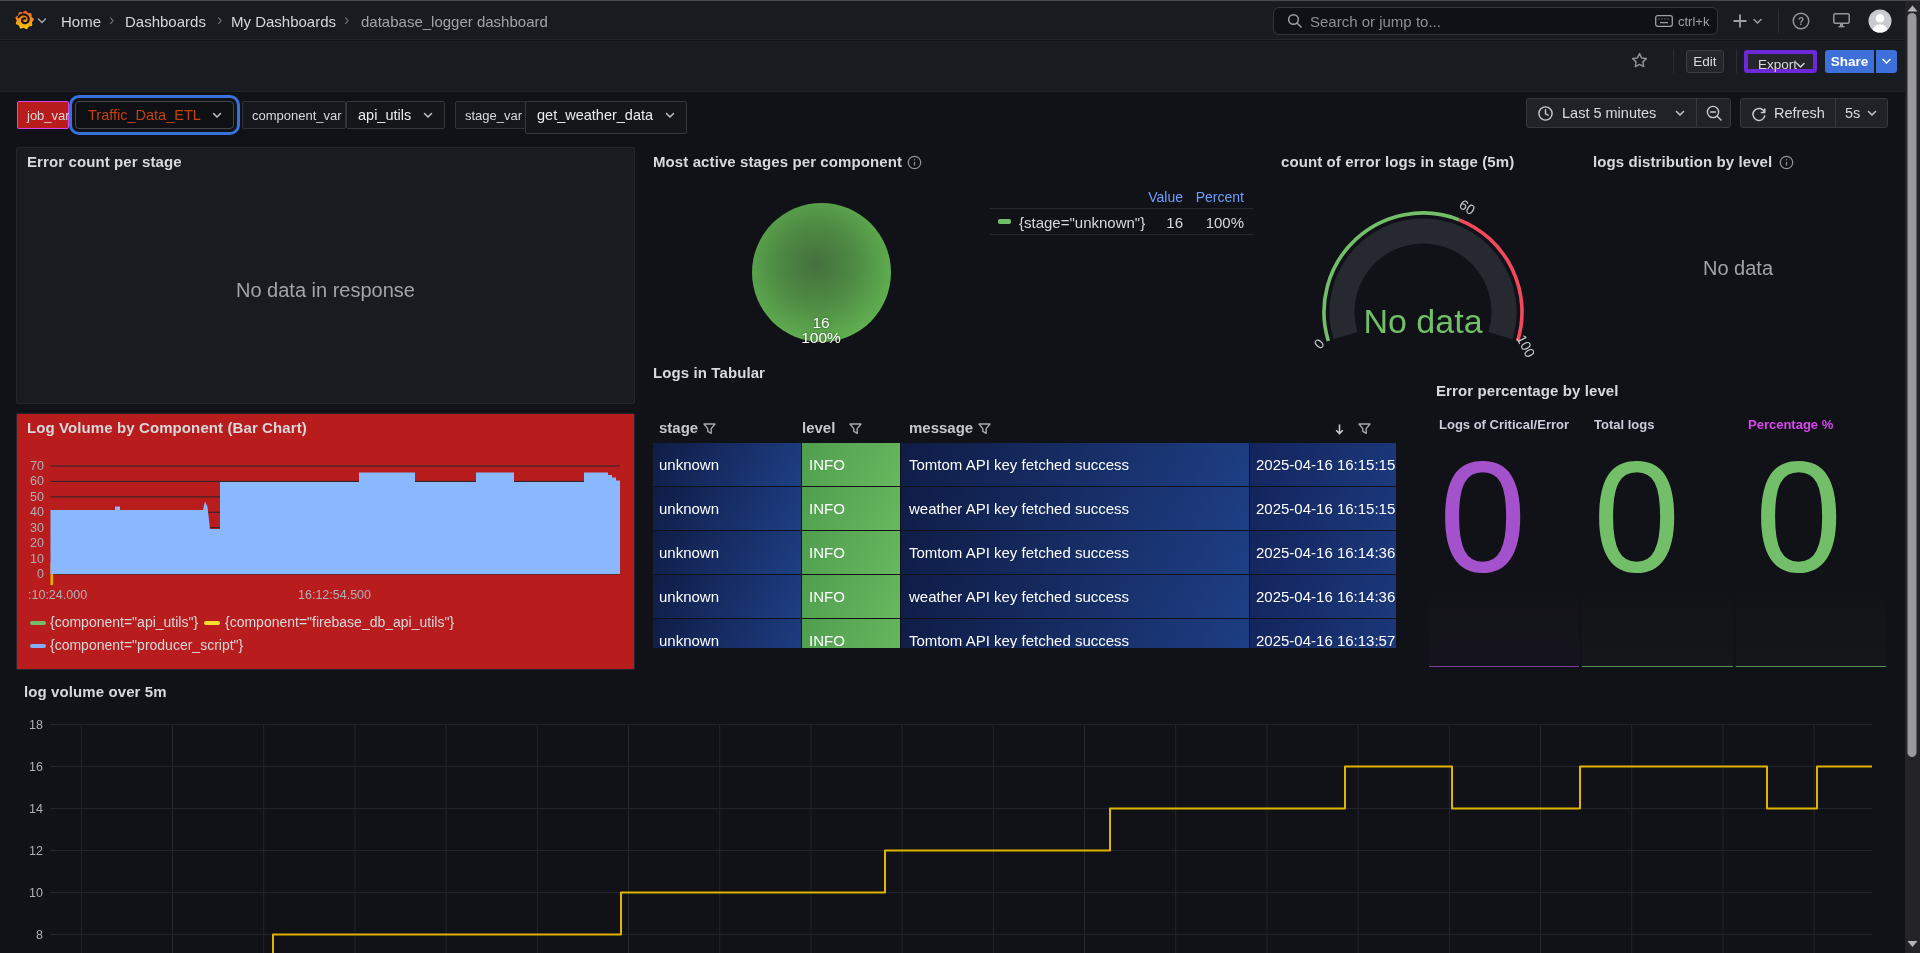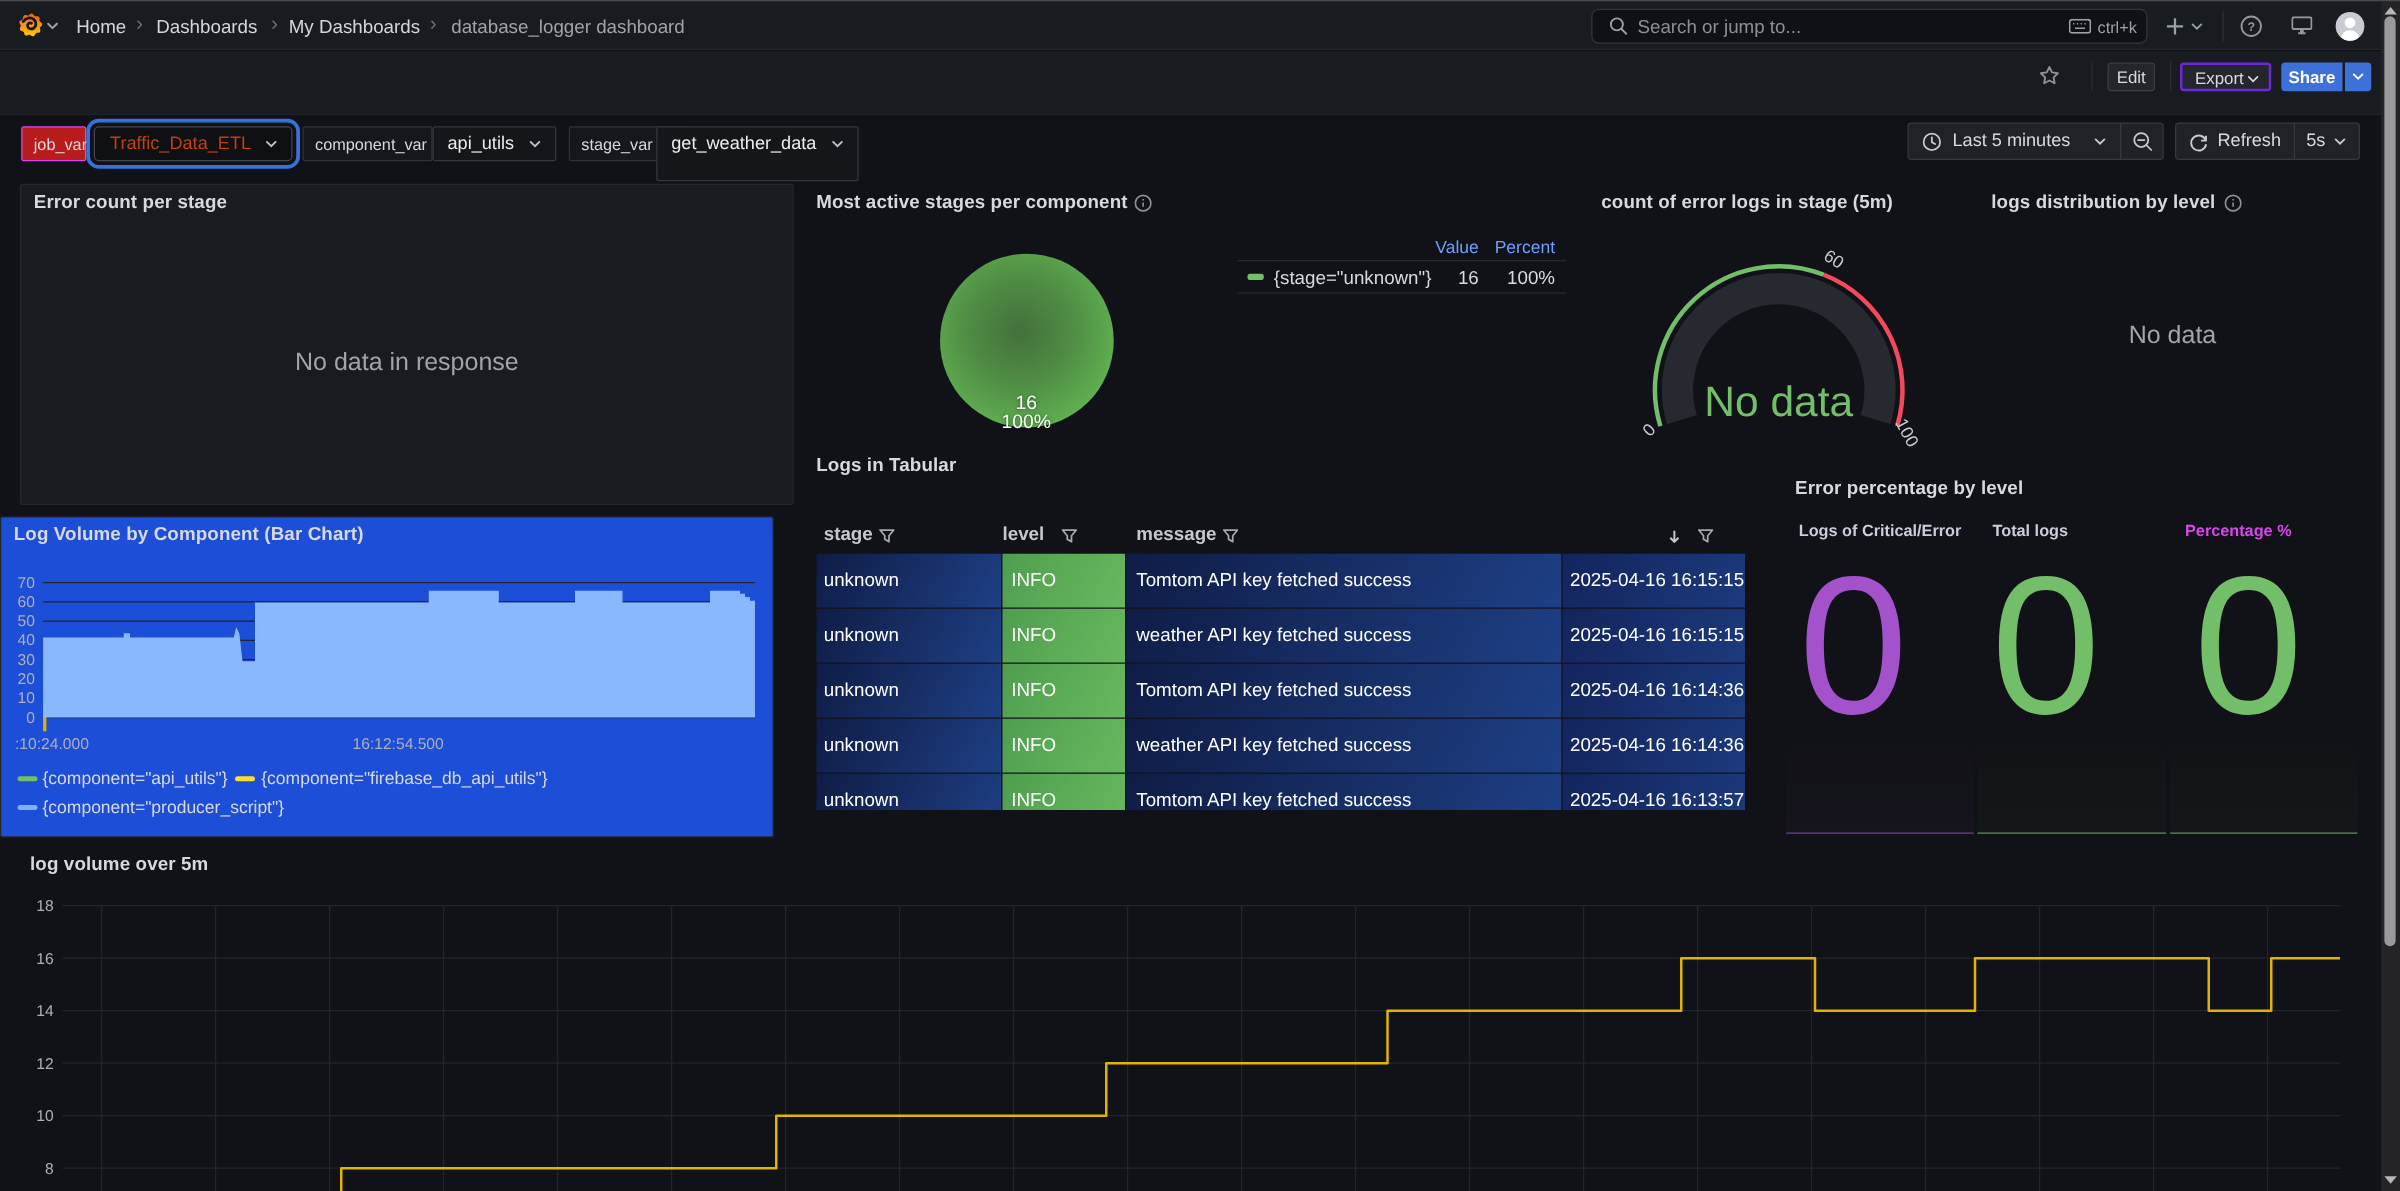--- a/index.html
+++ b/index.html
@@ -93,21 +93,21 @@
   </svg>
 
   <svg class="abs" style="left:1631px;top:52px;" width="17" height="17" viewBox="0 0 17 17">
     <path d="M8.5,1.6 L10.6,5.9 L15.3,6.6 L11.9,9.9 L12.7,14.6 L8.5,12.4 L4.3,14.6 L5.1,9.9 L1.7,6.6 L6.4,5.9 Z" fill="none" stroke="#8e9097" stroke-width="1.5" stroke-linejoin="round"></path>
   </svg>
   <div class="abs" style="left:1673px;top:49px;width:1px;height:24px;background:#2b2d32;"></div>
   <div class="abs" style="left:1686px;top:50px;width:38px;height:23px;background:#24262b;border:1px solid #3a3d43;border-radius:3px;text-align:center;">
     <span style="font-size:13.5px;font-weight:500;color:#d9dade;line-height:21px;">Edit</span>
   </div>
   <div class="abs" style="left:1736px;top:49px;width:1px;height:24px;background:#2b2d32;"></div>
-  <div class="abs" style="left:1744px;top:50px;width:73px;height:23px;background:#24262b;border:2px solid #6d28d9;border-radius:3px;">
+  <div class="abs" style="left:1744px;top:50px;width:73px;height:23px;background:#24262b;border:4px solid #6d28d9;border-radius:3px;">
     <span style="font-size:13.5px;font-weight:500;color:#d9dade;line-height:21px;margin-left:10px;">Export</span>
     <svg style="position:absolute;right:8px;top:8px;" width="9" height="7" viewBox="0 0 9 7">
       <path d="M1,1.5 L4.5,5 L8,1.5" fill="none" stroke="#d9dade" stroke-width="1.4" stroke-linecap="round"></path>
     </svg>
   </div>
   <div class="abs" style="left:1825px;top:50px;width:49px;height:23px;background:#3d71d9;border-radius:3px 0 0 3px;text-align:center;">
     <span style="font-size:13.5px;font-weight:600;color:#ffffff;line-height:23px;">Share</span>
   </div>
   <div class="abs" style="left:1876px;top:50px;width:21px;height:23px;background:#3d71d9;border-radius:0 3px 3px 0;">
     <svg style="position:absolute;left:6px;top:8px;" width="9" height="7" viewBox="0 0 9 7">
@@ -129,21 +129,21 @@
   </div>
   <div class="abs" style="left:346px;top:101px;width:99px;height:28px;background:#14161a;border:1px solid #34373d;border-radius:2px;">
     <span style="font-size:14.5px;color:#eceded;line-height:26px;margin-left:11px;">api_utils</span>
     <svg style="position:absolute;right:11px;top:10px;" width="10" height="8" viewBox="0 0 10 8">
       <path d="M1.5,1.5 L5,5 L8.5,1.5" fill="none" stroke="#c2c3c9" stroke-width="1.5" stroke-linecap="round"></path>
     </svg>
   </div>
   <div class="abs" style="left:455px;top:101px;width:92px;height:28px;background:#16171c;border:1px solid #2f3237;border-radius:2px;">
     <span style="font-size:13px;font-weight:500;color:#d8d9dd;line-height:28px;margin-left:9px;">stage_var</span>
   </div>
-  <div class="abs" style="left:525px;top:101px;width:162px;height:44px;background:#14161a;border:1px solid #34373d;border-radius:2px;">
+  <div class="abs" style="left:525px;top:101px;width:162px;height:33px;background:#14161a;border:1px solid #34373d;border-radius:2px;">
     <span style="font-size:14.5px;color:#eceded;line-height:26px;margin-left:11px;">get_weather_data</span>
     <svg style="position:absolute;right:11px;top:10px;" width="10" height="8" viewBox="0 0 10 8">
       <path d="M1.5,1.5 L5,5 L8.5,1.5" fill="none" stroke="#c2c3c9" stroke-width="1.5" stroke-linecap="round"></path>
     </svg>
   </div>
 
   <div class="abs" style="left:1526px;top:98px;width:205px;height:30px;background:#202227;border:1px solid #35383e;border-radius:3px;">
     <svg style="position:absolute;left:11px;top:7px;" width="15" height="15" viewBox="0 0 15 15">
       <circle cx="7.5" cy="7.5" r="6.6" fill="none" stroke="#c9cad0" stroke-width="1.4"></circle>
       <path d="M7.5,3.8 V7.8 L10.1,9.2" fill="none" stroke="#c9cad0" stroke-width="1.4" stroke-linecap="round"></path>
@@ -170,21 +170,21 @@
     <svg style="position:absolute;left:126px;top:11px;" width="10" height="8" viewBox="0 0 10 8">
       <path d="M1.5,1.5 L5,5 L8.5,1.5" fill="none" stroke="#c9cad0" stroke-width="1.5" stroke-linecap="round"></path>
     </svg>
   </div>
 
   <div class="abs" style="left:16px;top:147px;width:619px;height:257px;background:#181b1f;border:1px solid #23262b;border-radius:2px;">
     <div class="ptitle" style="position:absolute;left:10px;top:5px;">Error count per stage</div>
     <div class="nodata" style="position:absolute;left:0;top:131px;width:100%;text-align:center;">No data in response</div>
   </div>
 
-  <div class="abs" style="left:0;top:413px;width:619px;height:257px;background:#1d4ed8;border:1px solid #23262b;border-radius:2px;">
+  <div class="abs" style="left:16px;top:413px;width:619px;height:257px;background:#b91c1c;border:1px solid #23262b;border-radius:2px;">
     <div class="ptitle" style="position:absolute;left:10px;top:5px;">Log Volume by Component (Bar Chart)</div>
     <svg style="position:absolute;left:0;top:0;" width="619" height="200" viewBox="0 0 619 200">
 
       <g stroke="#22252b" stroke-width="1">
         <line x1="33.5" y1="52" x2="603" y2="52"></line>
         <line x1="33.5" y1="67.4" x2="603" y2="67.4"></line>
         <line x1="33.5" y1="82.9" x2="603" y2="82.9"></line>
         <line x1="33.5" y1="98.3" x2="603" y2="98.3"></line>
         <line x1="33.5" y1="113.7" x2="603" y2="113.7"></line>
         <line x1="33.5" y1="129.1" x2="603" y2="129.1"></line>

